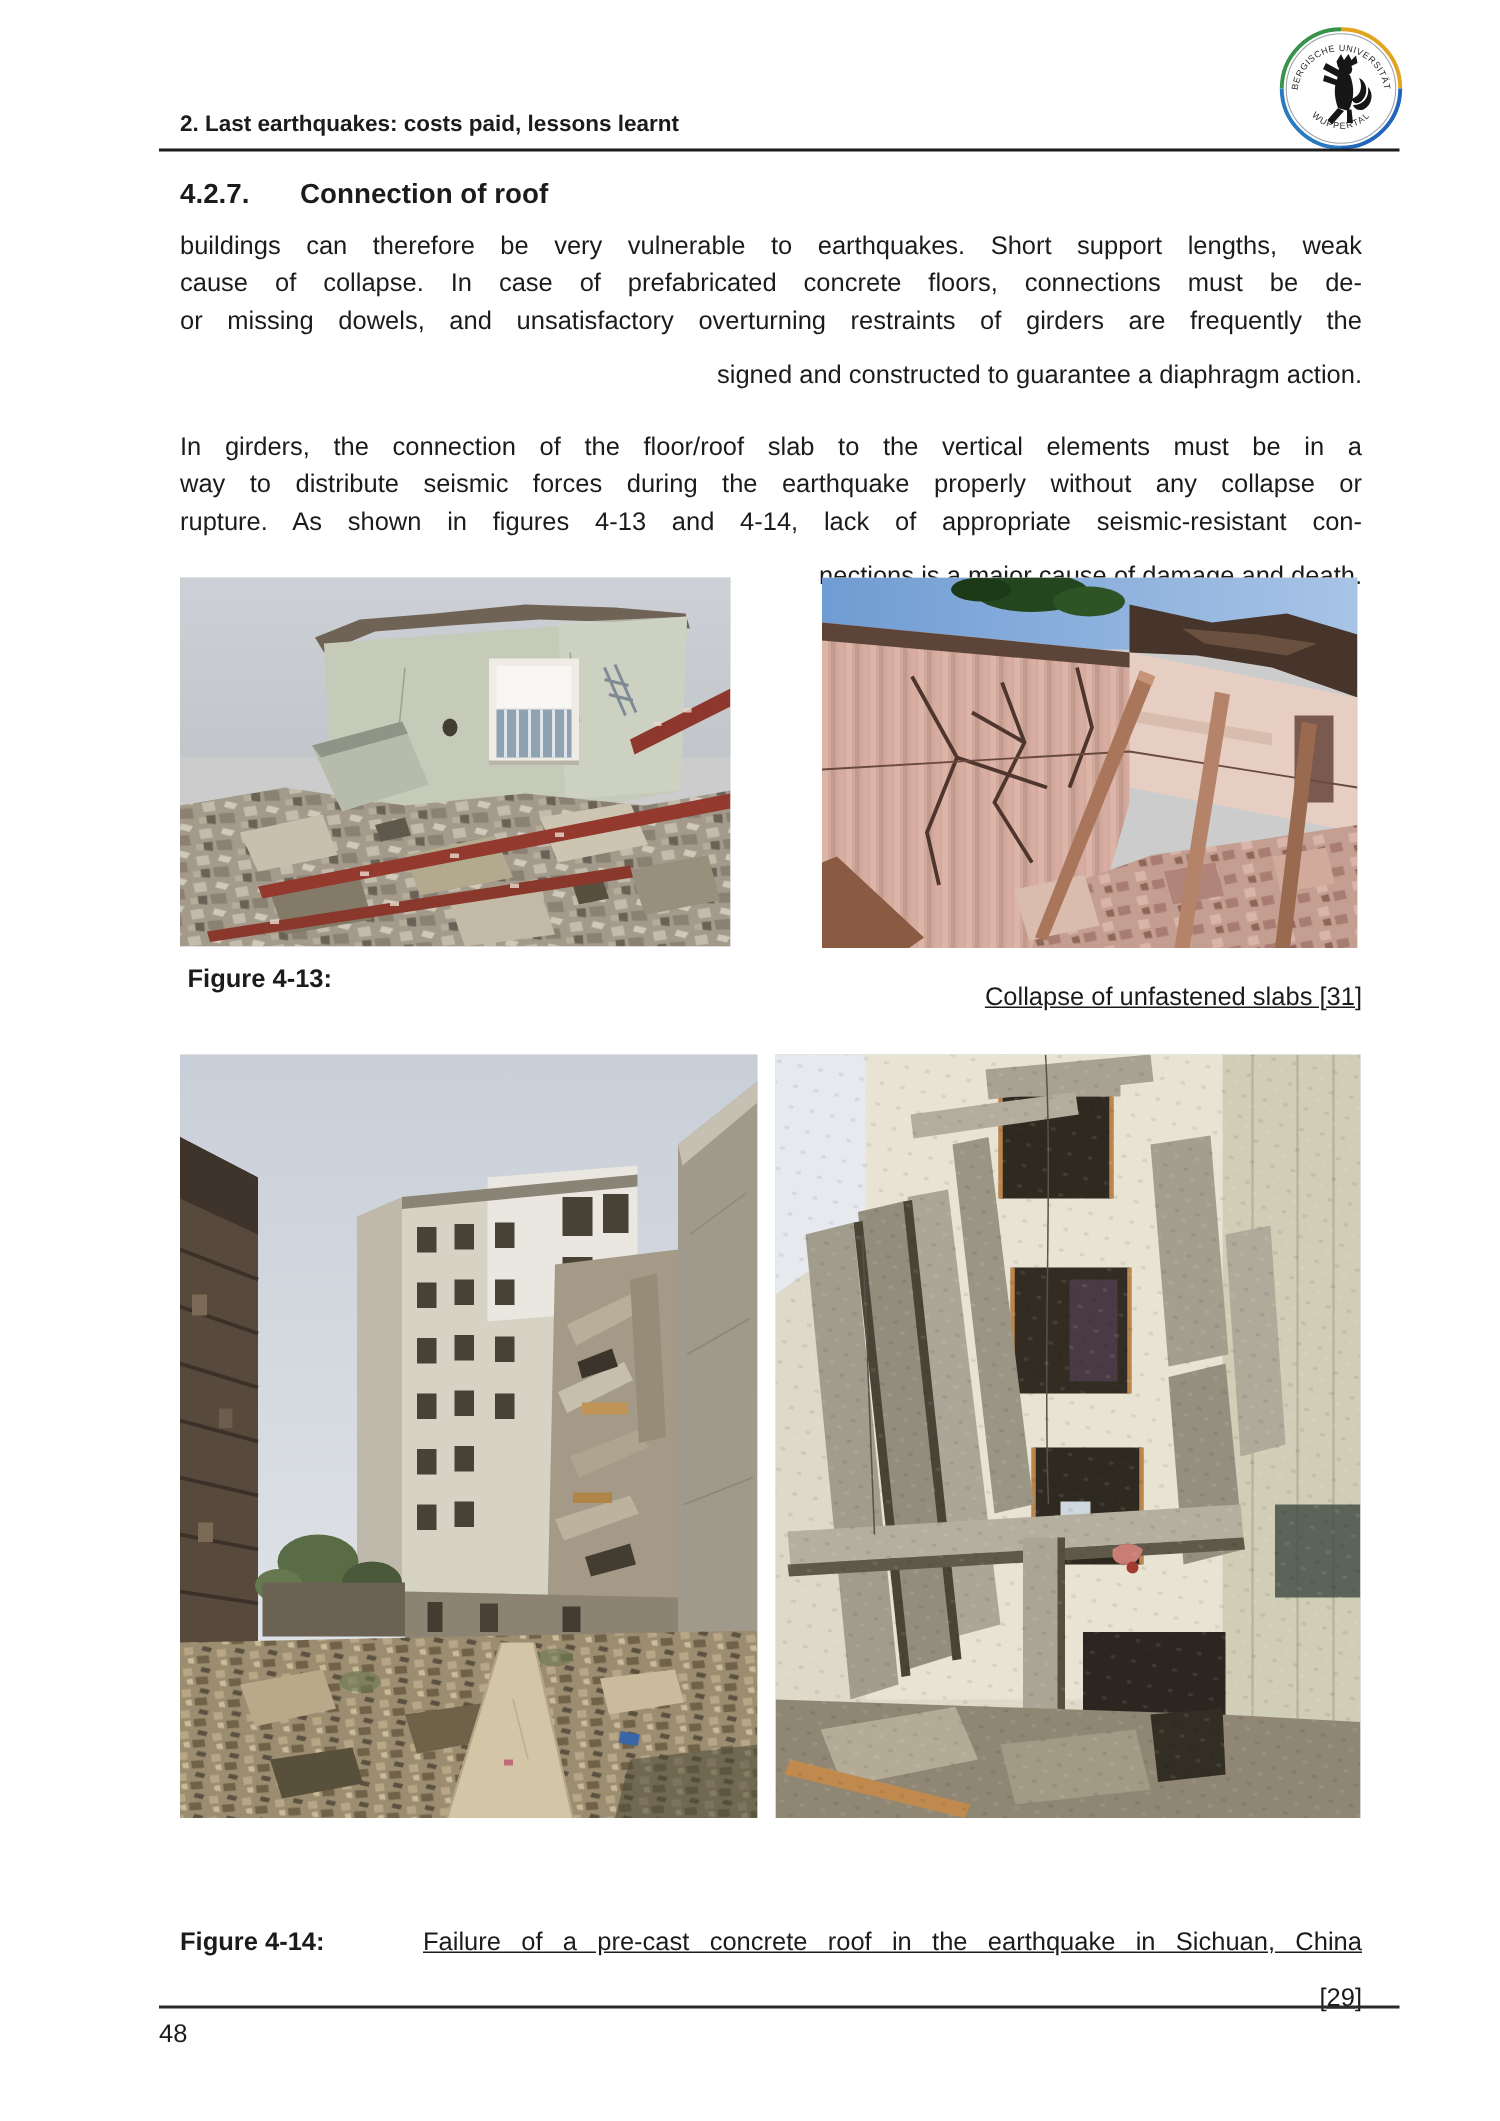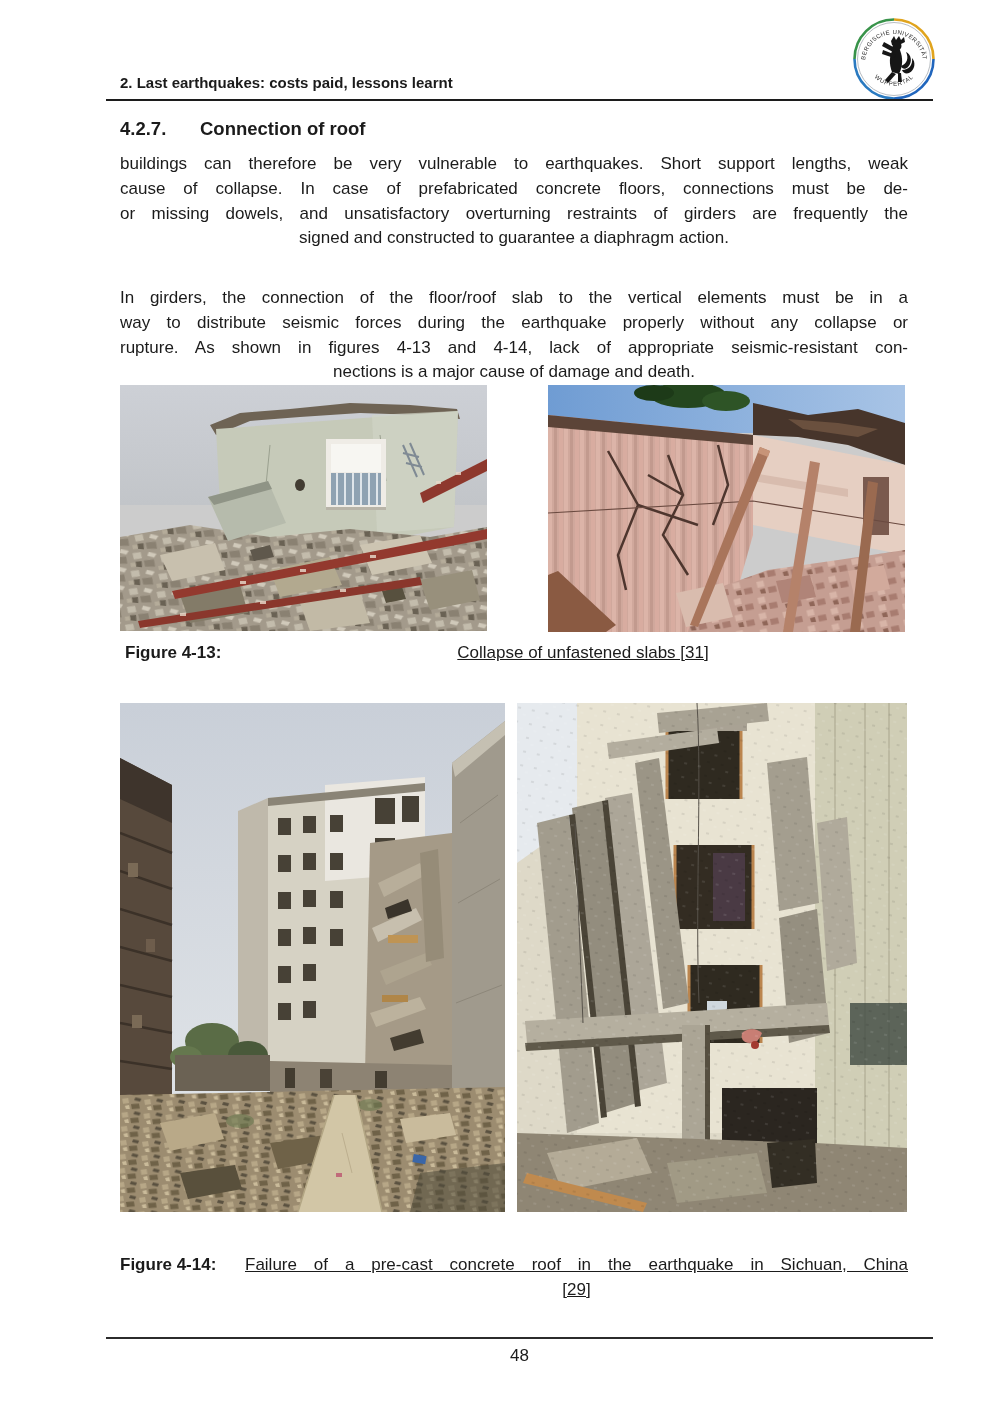--- a/index.html
+++ b/index.html
@@ -17,38 +17,38 @@
   .rule-top { top:99px; }
   .rule-bottom { top:1337px; background:#2b2b2b; }
 
   .section-heading { position:absolute; left:120px; top:118px; width:788px; font-size:18.5px; font-weight:bold; }
   .sec-num { display:inline-block; width:80px; }
 
   .para { position:absolute; left:120px; width:788px; font-size:17px; line-height:24.8px; }
   .p1 { top:152px; }
   .p2 { top:286px; }
   .line.just { text-align:justify; text-align-last:justify; }
-  .line.last { text-align:center; }
+  .line.last { text-align:right;margin-top:12px; }
 
   .photo { position:absolute; overflow:hidden; background:#cccccc; }
   .photo svg { display:block; width:100%; height:100%; filter:blur(.4px); }
   .photoA { left:120px; top:385px; width:367px; height:246px; }
   .photoB { left:548px; top:385px; width:357px; height:247px; }
   .photoC { left:120px; top:703px; width:385px; height:509px; }
   .photoD { left:517px; top:703px; width:390px; height:509px; }
 
   .caption { position:absolute; left:120px; width:788px; font-size:17px; line-height:25px; display:flex; }
   .cap1 { top:640px; left:125px; width:783px; }
   .cap1 .cap-label { flex:0 0 133px; }
-  .cap2 { top:1252px; }
+  .cap2 { top:1282px;gap:37px; }
   .cap2 .cap-label { flex:0 0 125px; }
   .cap-label { font-weight:bold; }
   .cap-text { flex:1;text-decoration:underline; }
 
-  .page-number { position:absolute; left:106px; top:1346px; width:827px; text-align:center; font-size:17px; }
+  .page-number { position:absolute; left:106px; top:1346px; width:827px; text-align:left; font-size:17px; }
 </style>
 </head>
 <body>
 
 <div class="page">
 
   <div class="header-title">2. Last earthquakes: costs paid, lessons learnt</div>
 
   <svg class="logo" viewBox="0 0 86 86">
     <circle cx="43" cy="43" r="41" fill="#ffffff"></circle>

